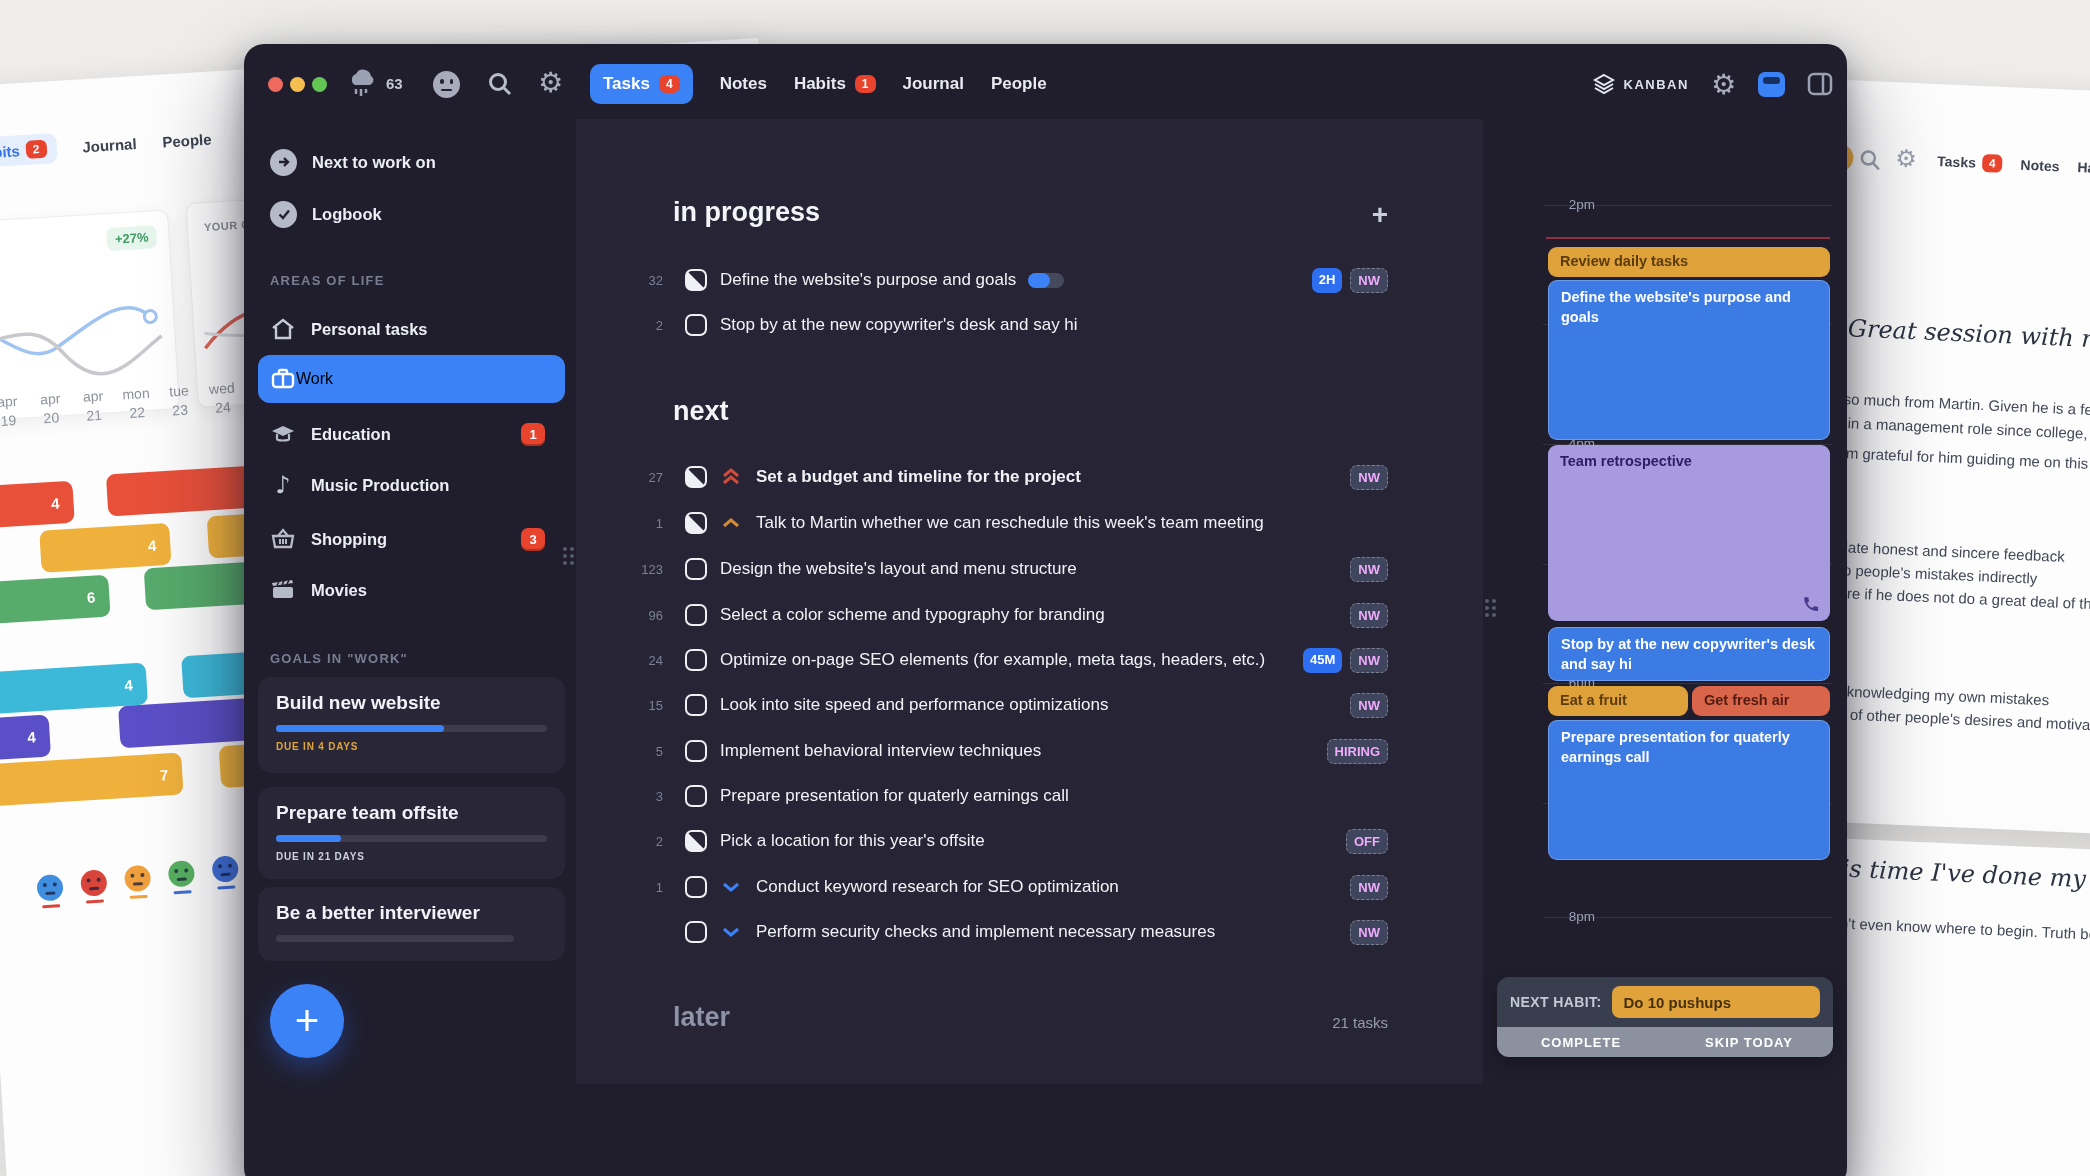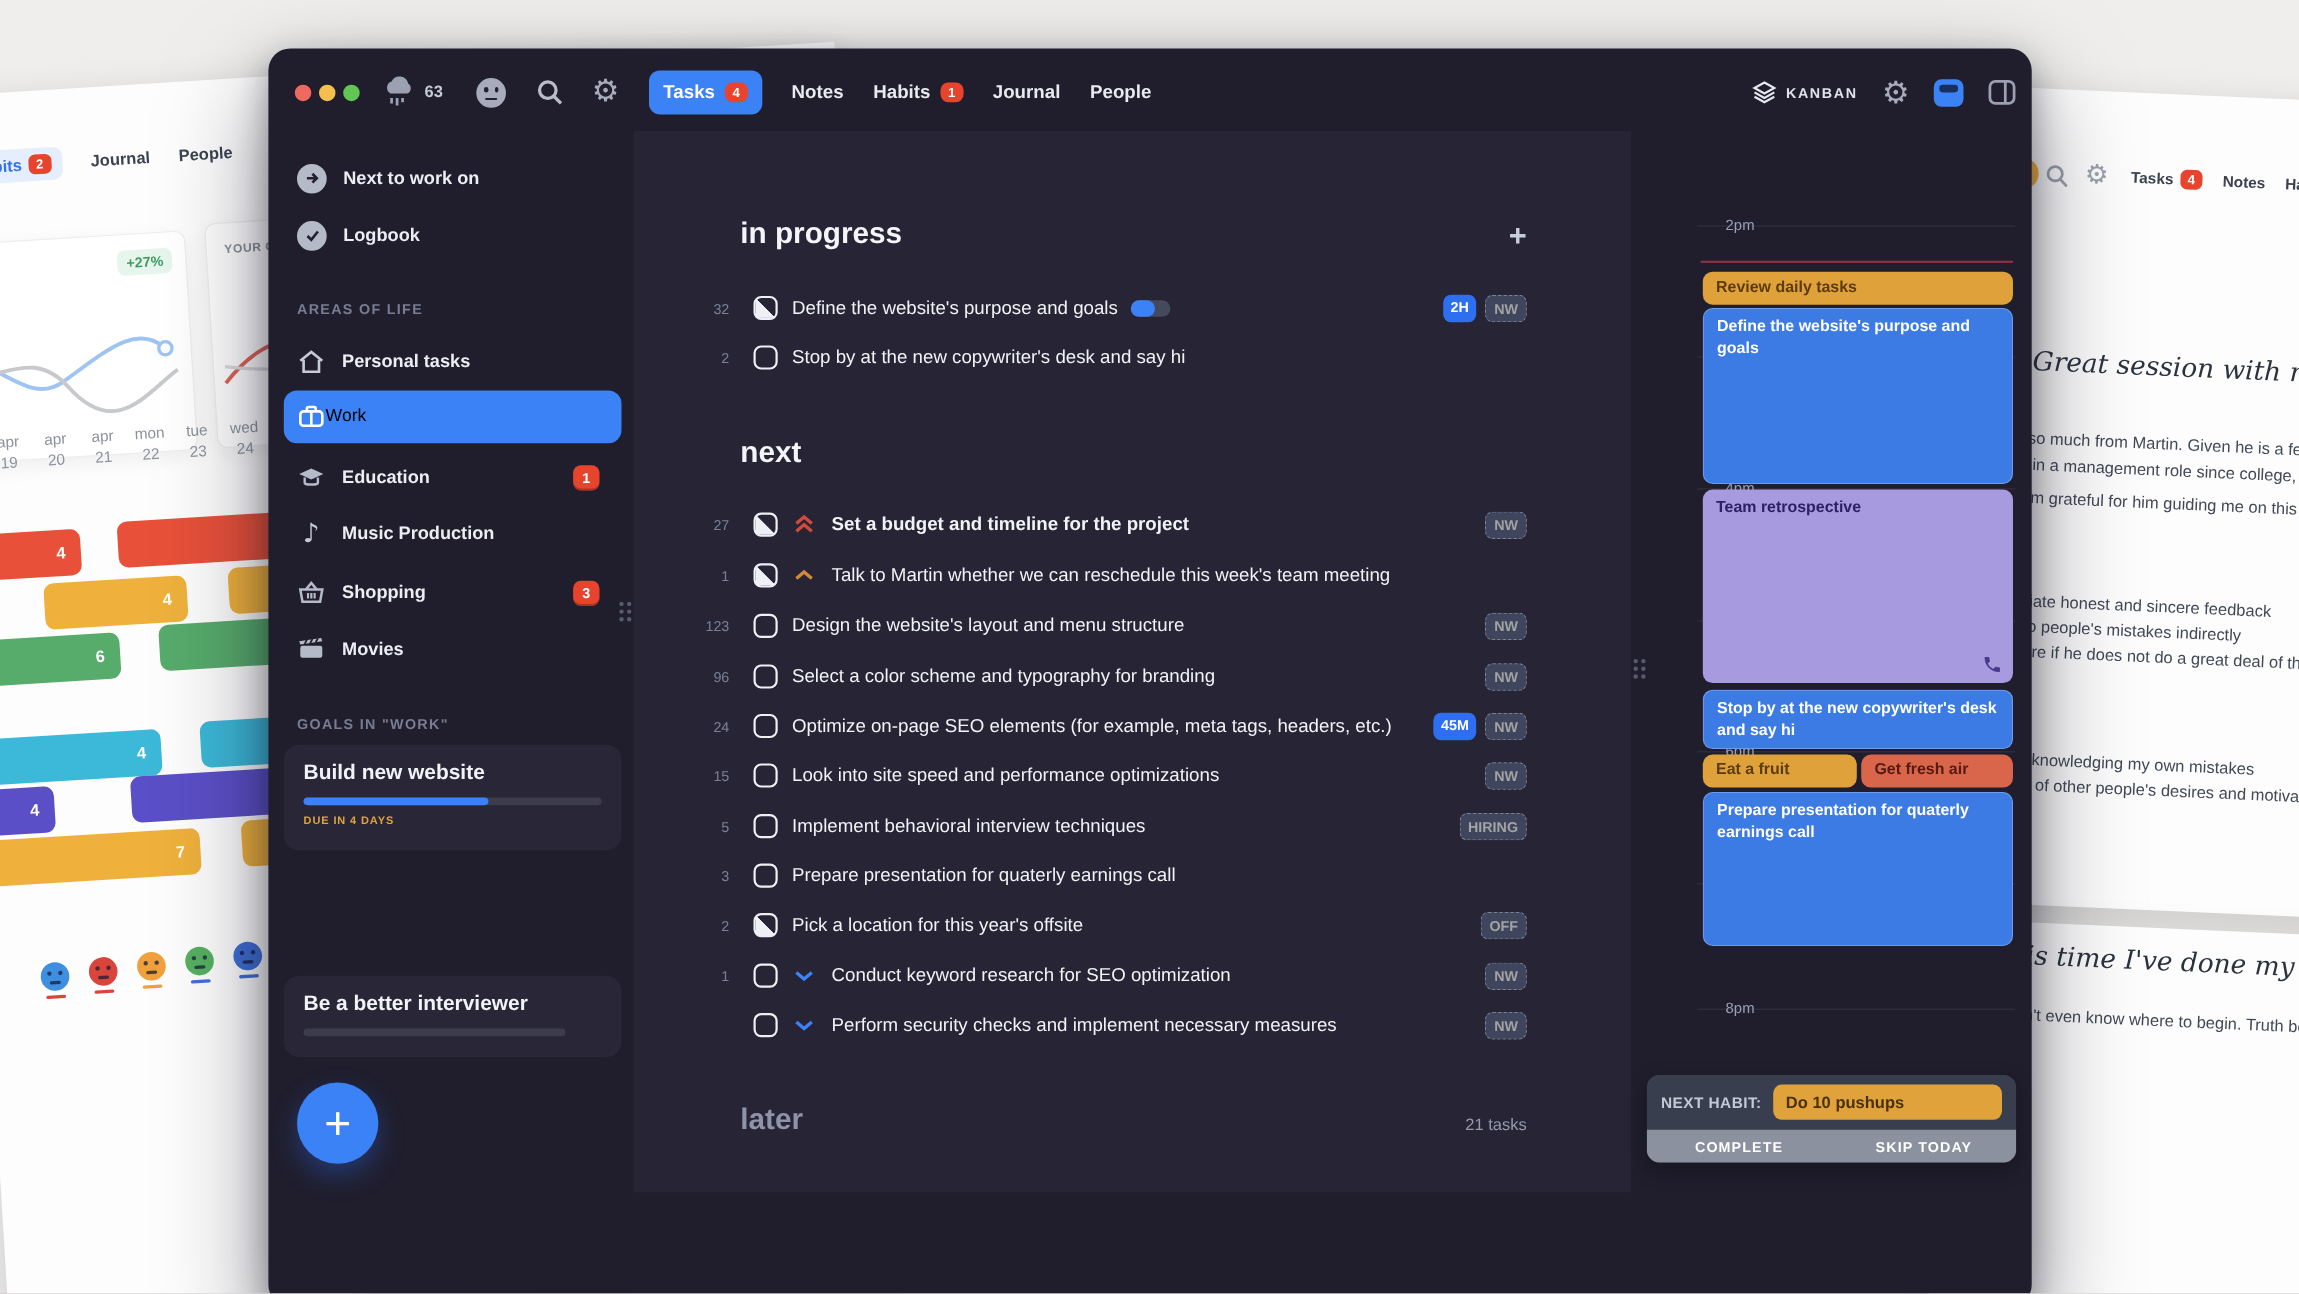--- a/index.html
+++ b/index.html
@@ -81,21 +81,21 @@
   .cb{width:22px;height:22px;border:2.5px solid #eef0f6;border-radius:7px;margin-left:22px;flex:none;}
   .cb.half{background:linear-gradient(45deg,#eef0f6 49%,transparent 51%);}
   .pri{margin-left:12px;flex:none;display:flex;}
   .ttitle{color:#f2f3f7;font-size:17px;margin-left:13px;white-space:nowrap;}
   .ttitle.b{font-weight:bold;}
   .toggle{margin-left:12px;width:36px;height:15px;border-radius:8px;background:#44495c;position:relative;flex:none;}
   .toggle b{position:absolute;left:0;top:0;width:22px;height:15px;border-radius:8px;background:#3b82f6;}
   .bdgs{margin-left:auto;display:flex;gap:8px;}
   .badge{font-size:13px;font-weight:bold;border-radius:7px;padding:4px 7px;}
   .badge.time{background:#2e6ef0;color:#fff;}
-  .badge.tag{background:#3f455c;color:#a3a3a3;border:1.5px dashed rgba(255,255,255,.32);}
+  .badge.tag{background:#3f455c;color:#f0abfc;border:1.5px dashed rgba(255,255,255,.32);}
 
   
   .calpanel{position:absolute;left:1239px;top:75px;width:364px;height:965px;}
   .hline{position:absolute;left:60px;right:15px;height:1px;background:rgba(255,255,255,.09);}
   .hlabel{position:absolute;left:0;width:52px;text-align:right;color:#9aa0b6;font-size:13.5px;margin-top:-8px;}
   .nowline{position:absolute;left:63px;width:284px;height:2px;background:#8f3040;}
   .ev{position:absolute;left:65px;width:282px;border-radius:9px;padding:7px 12px;font-size:14.5px;font-weight:bold;line-height:1.35;}
   .ev.orange{background:#dfa13a;color:#5c3c0c;}
   .ev.blue{background:#3d7be4;color:#fff;border:1px solid rgba(255,255,255,.25);}
   .ev.purple{background:#a79ade;color:#2d2063;}
@@ -395,20 +395,27 @@
 
       <span class="shead" style="top:532px;">GOALS IN "WORK"</span>
 
       <div class="goalcard" style="top:558px;height:96px;">
         <div class="gt">Build new website</div>
         <div class="track">
             <div class="fill" style="width:62%;"></div>
           </div>
         <div class="due" style="color:#e0a43c;">DUE IN 4 DAYS</div>
       </div>
+      <div class="goalcard" style="top:668px;height:92px;">
+        <div class="gt">Prepare team offsite</div>
+        <div class="track">
+            <div class="fill" style="width:24%;"></div>
+          </div>
+        <div class="due" style="color:#cdd2de;">DUE IN 21 DAYS</div>
+      </div>
       <div class="goalcard" style="top:768px;height:74px;">
         <div class="gt">Be a better interviewer</div>
         <div class="track" style="width:88%;"></div>
       </div>
 
       <div class="fab">
           <span>+</span>
         </div>
     </div>
 

